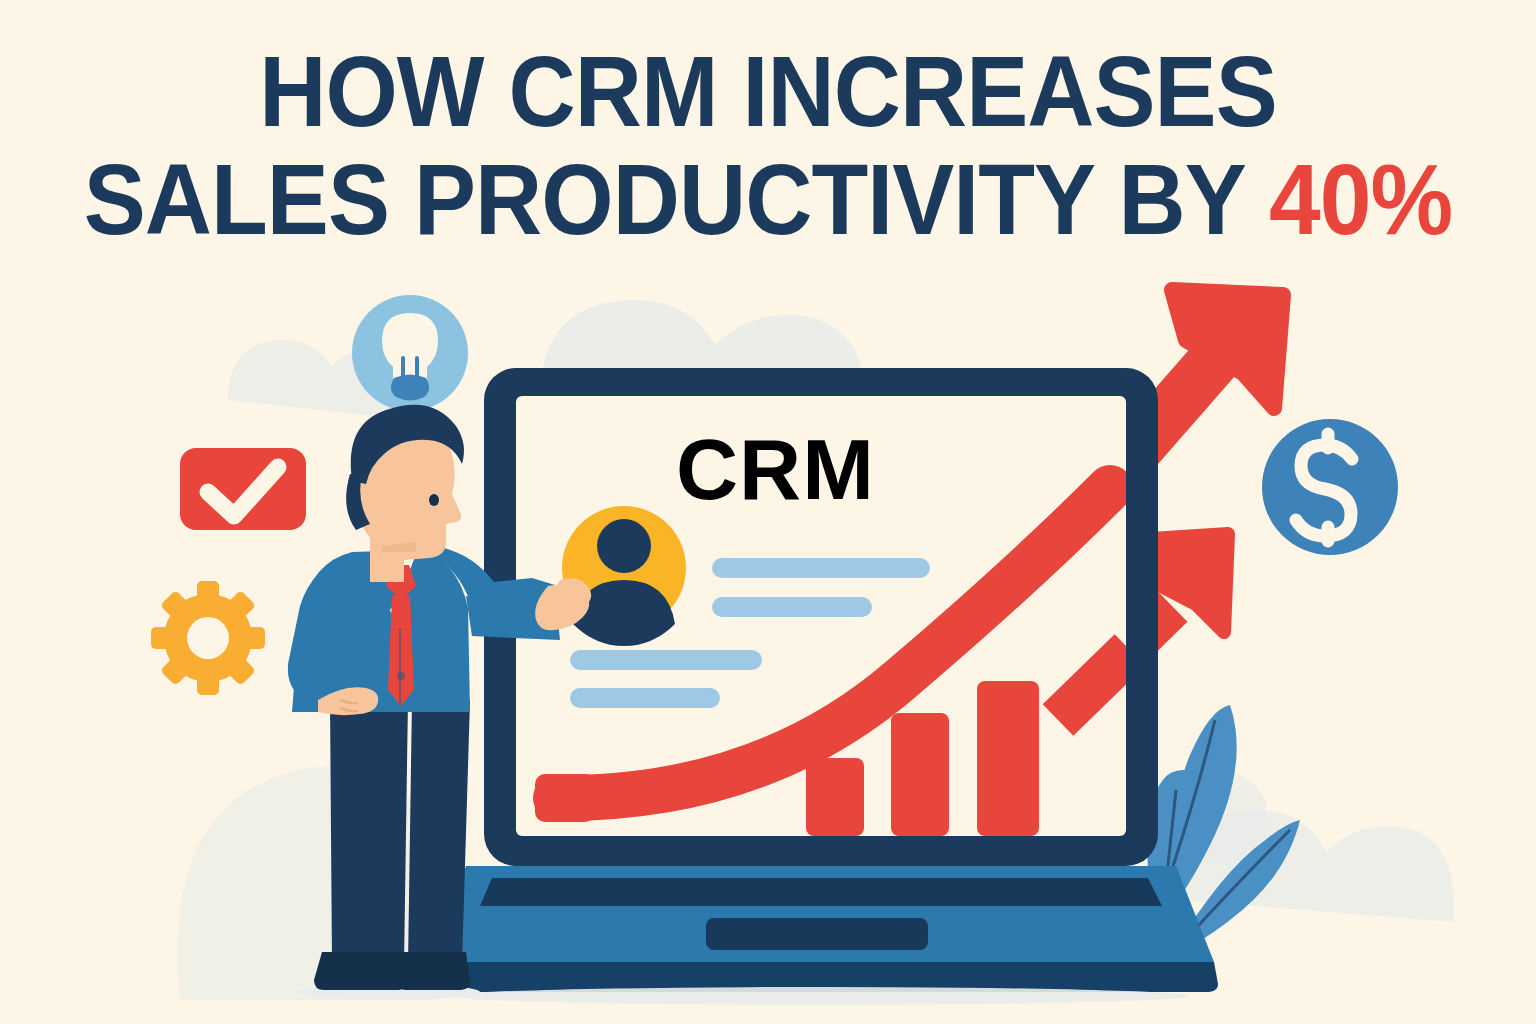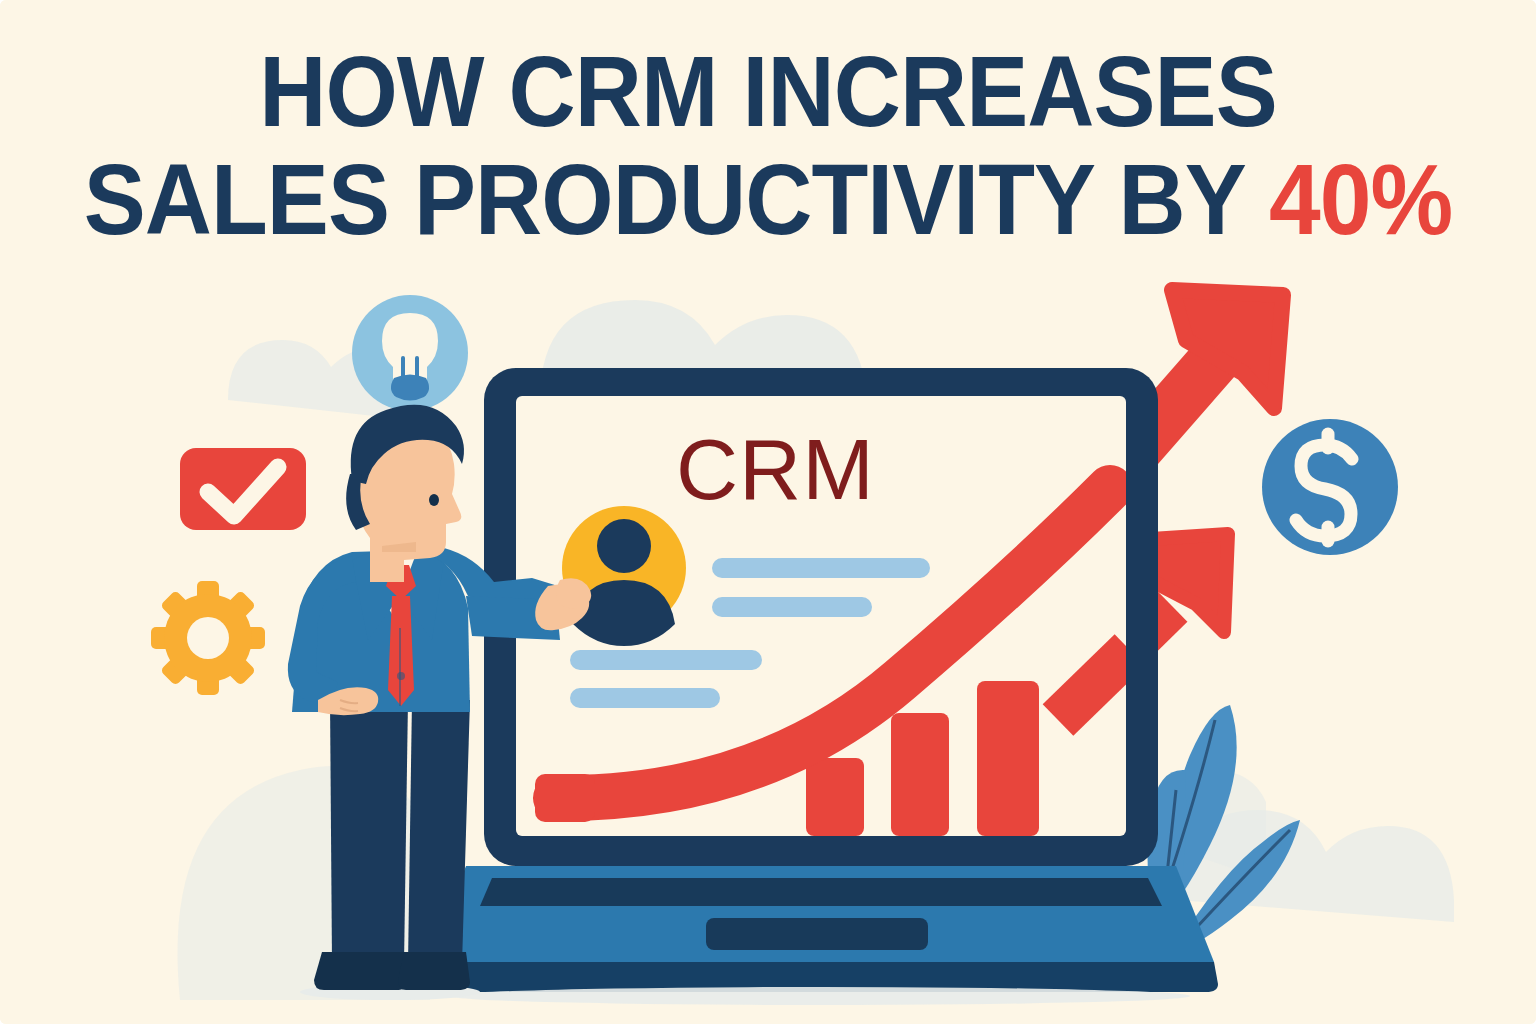--- a/index.html
+++ b/index.html
@@ -6,21 +6,20 @@
   html, body {
     width:1536px; height:1024px;
     overflow:hidden;
     font-family:"Liberation Sans", sans-serif;
   }
   #stage {
     position:relative;
     width:1536px; height:1024px;
     background:#FDF6E6;
     overflow:hidden;
-    border-radius:6px;
   }
   #art { position:absolute; inset:0; }
 
   
   .headline {
     position:absolute;
     left:0; top:40px;
     width:1536px;
     text-align:center;
     line-height:1.02;
@@ -37,23 +36,23 @@
     white-space:nowrap;
   }
   .hl-line.l2 { margin-top:6px; }
   .hl-accent { color:#E8453C; }
 
   
   .crm-word {
     position:absolute;
     left:676px; top:420px;
     font-family:"Liberation Sans", sans-serif;
-    font-weight:normal;
+    font-weight:bold;
     font-size:86px;
-    color:#7f1d1d;
+    color:#000000;
     letter-spacing:1px;
     white-space:nowrap;
   }
 </style>
 </head>
 <body>
 
 <div id="stage">
 
   <svg id="art" viewBox="0 0 1536 1024" width="1536" height="1024">

